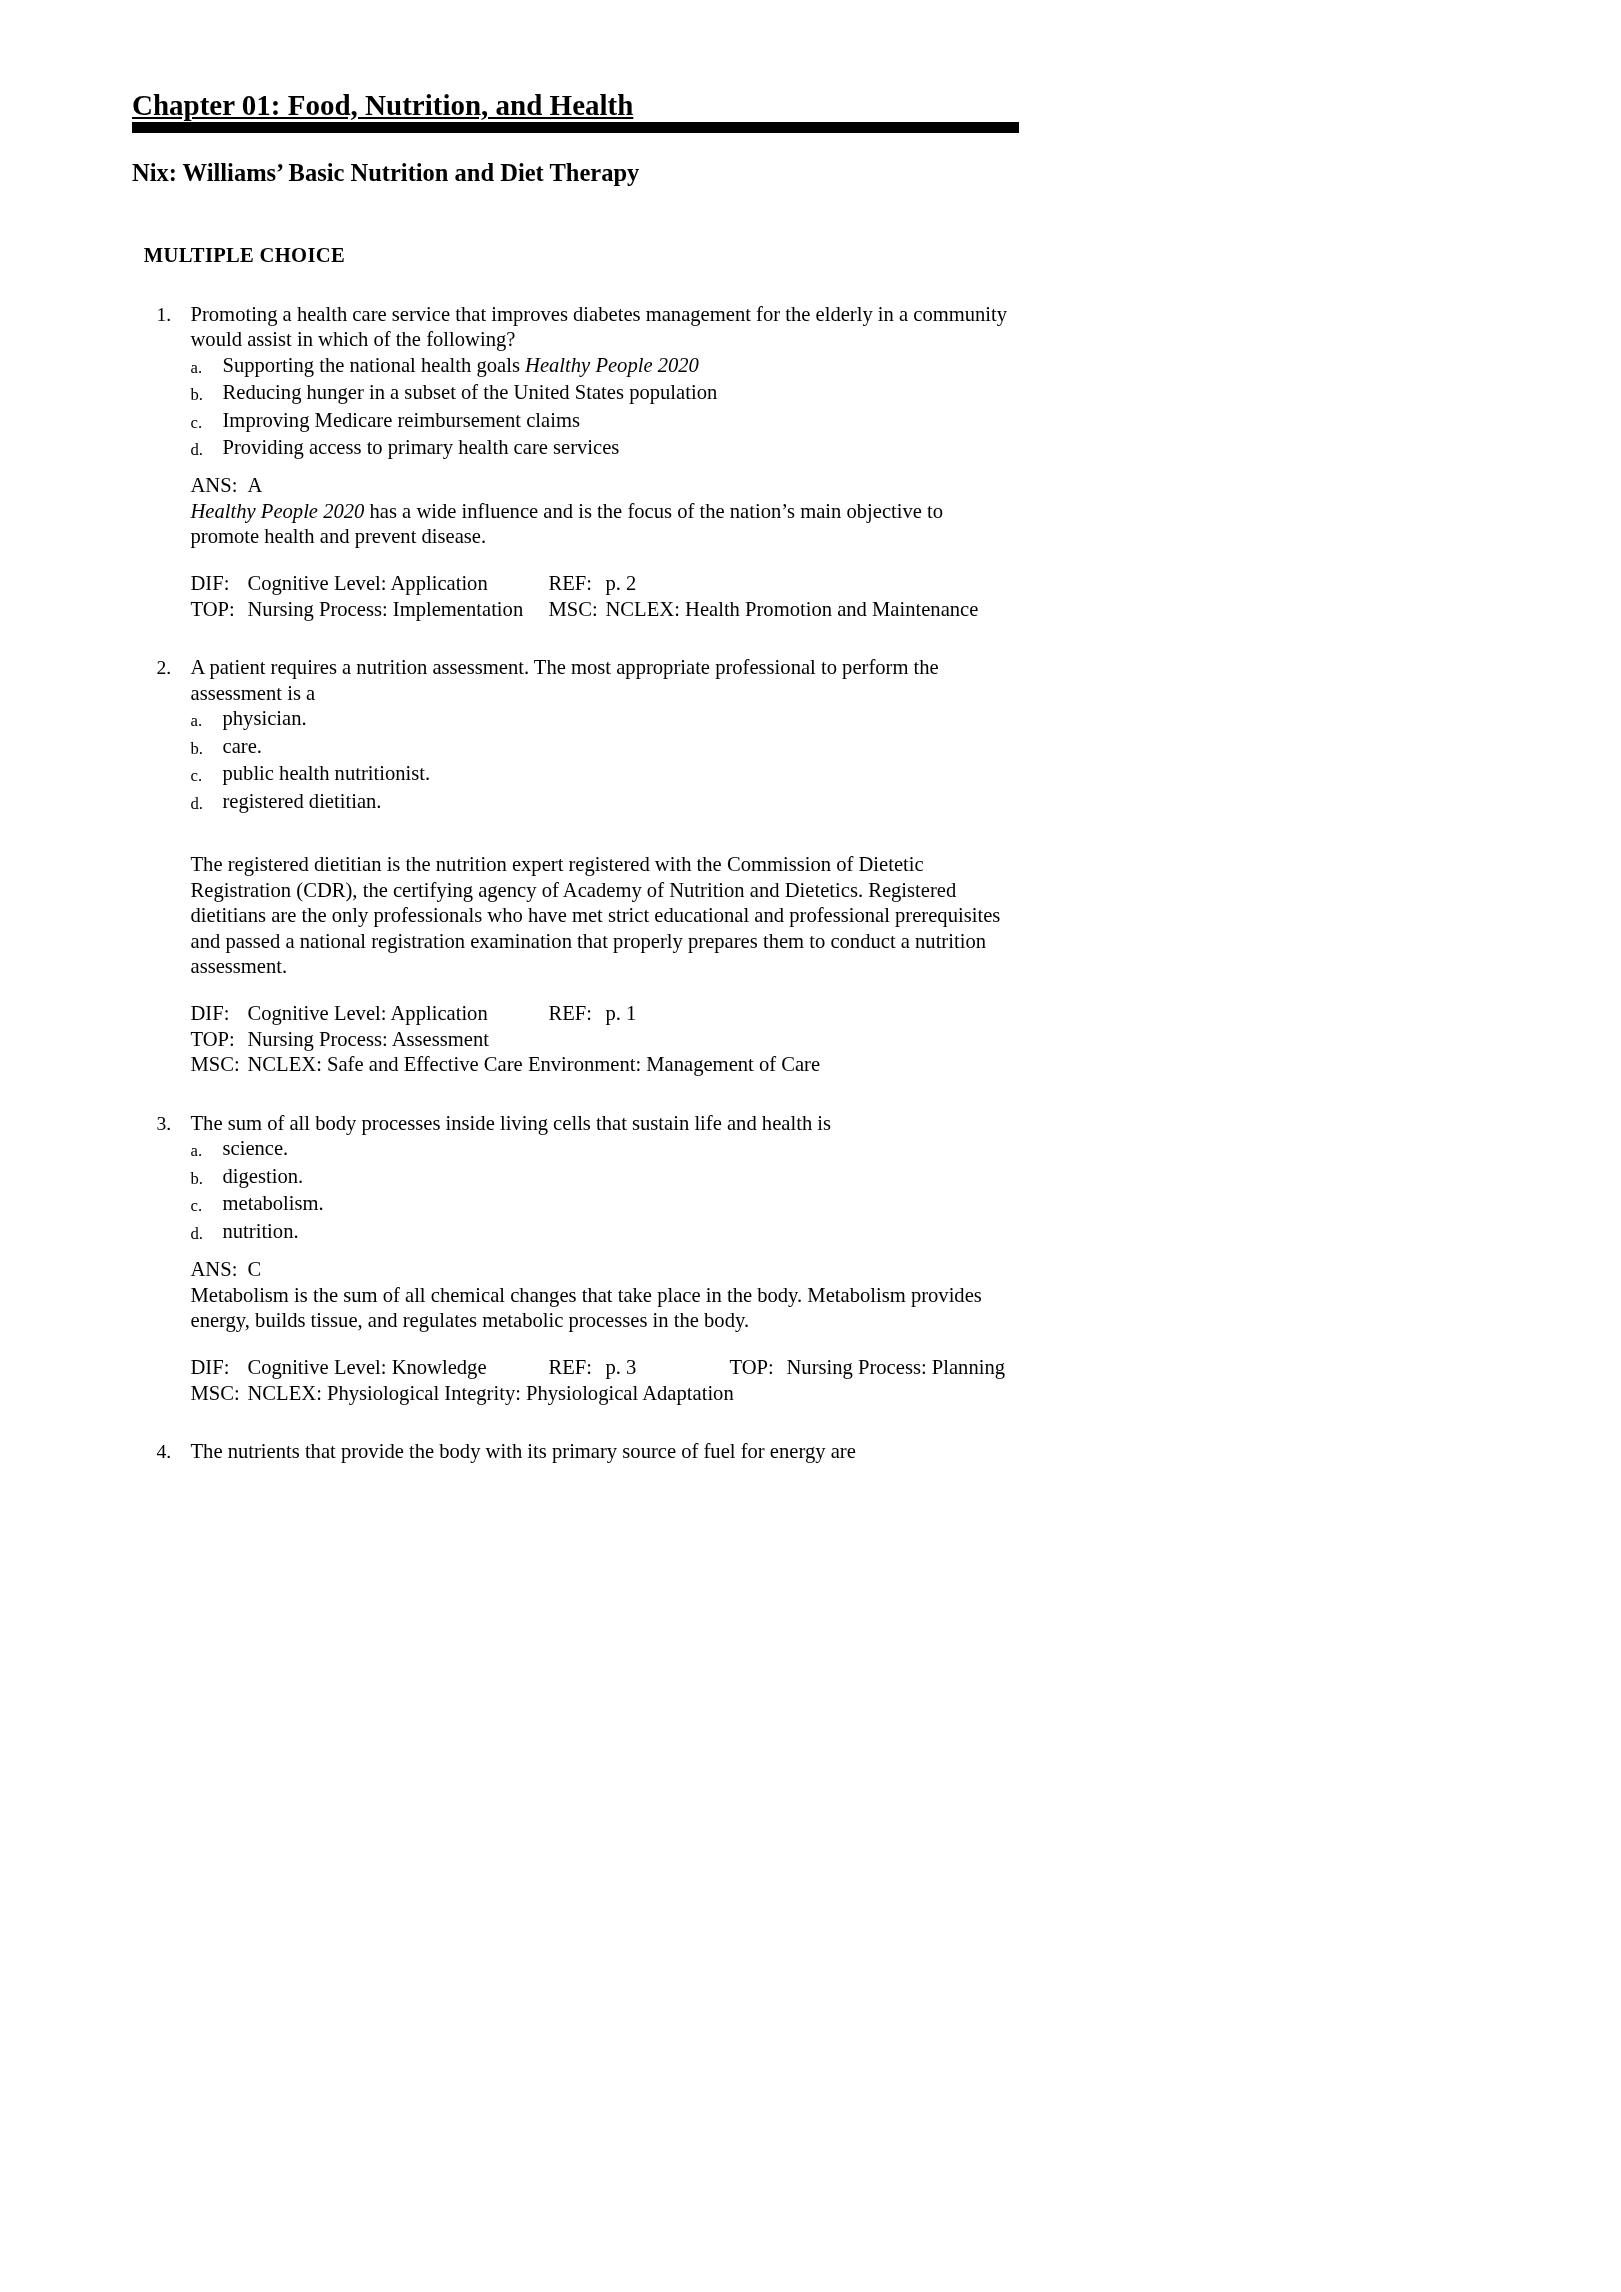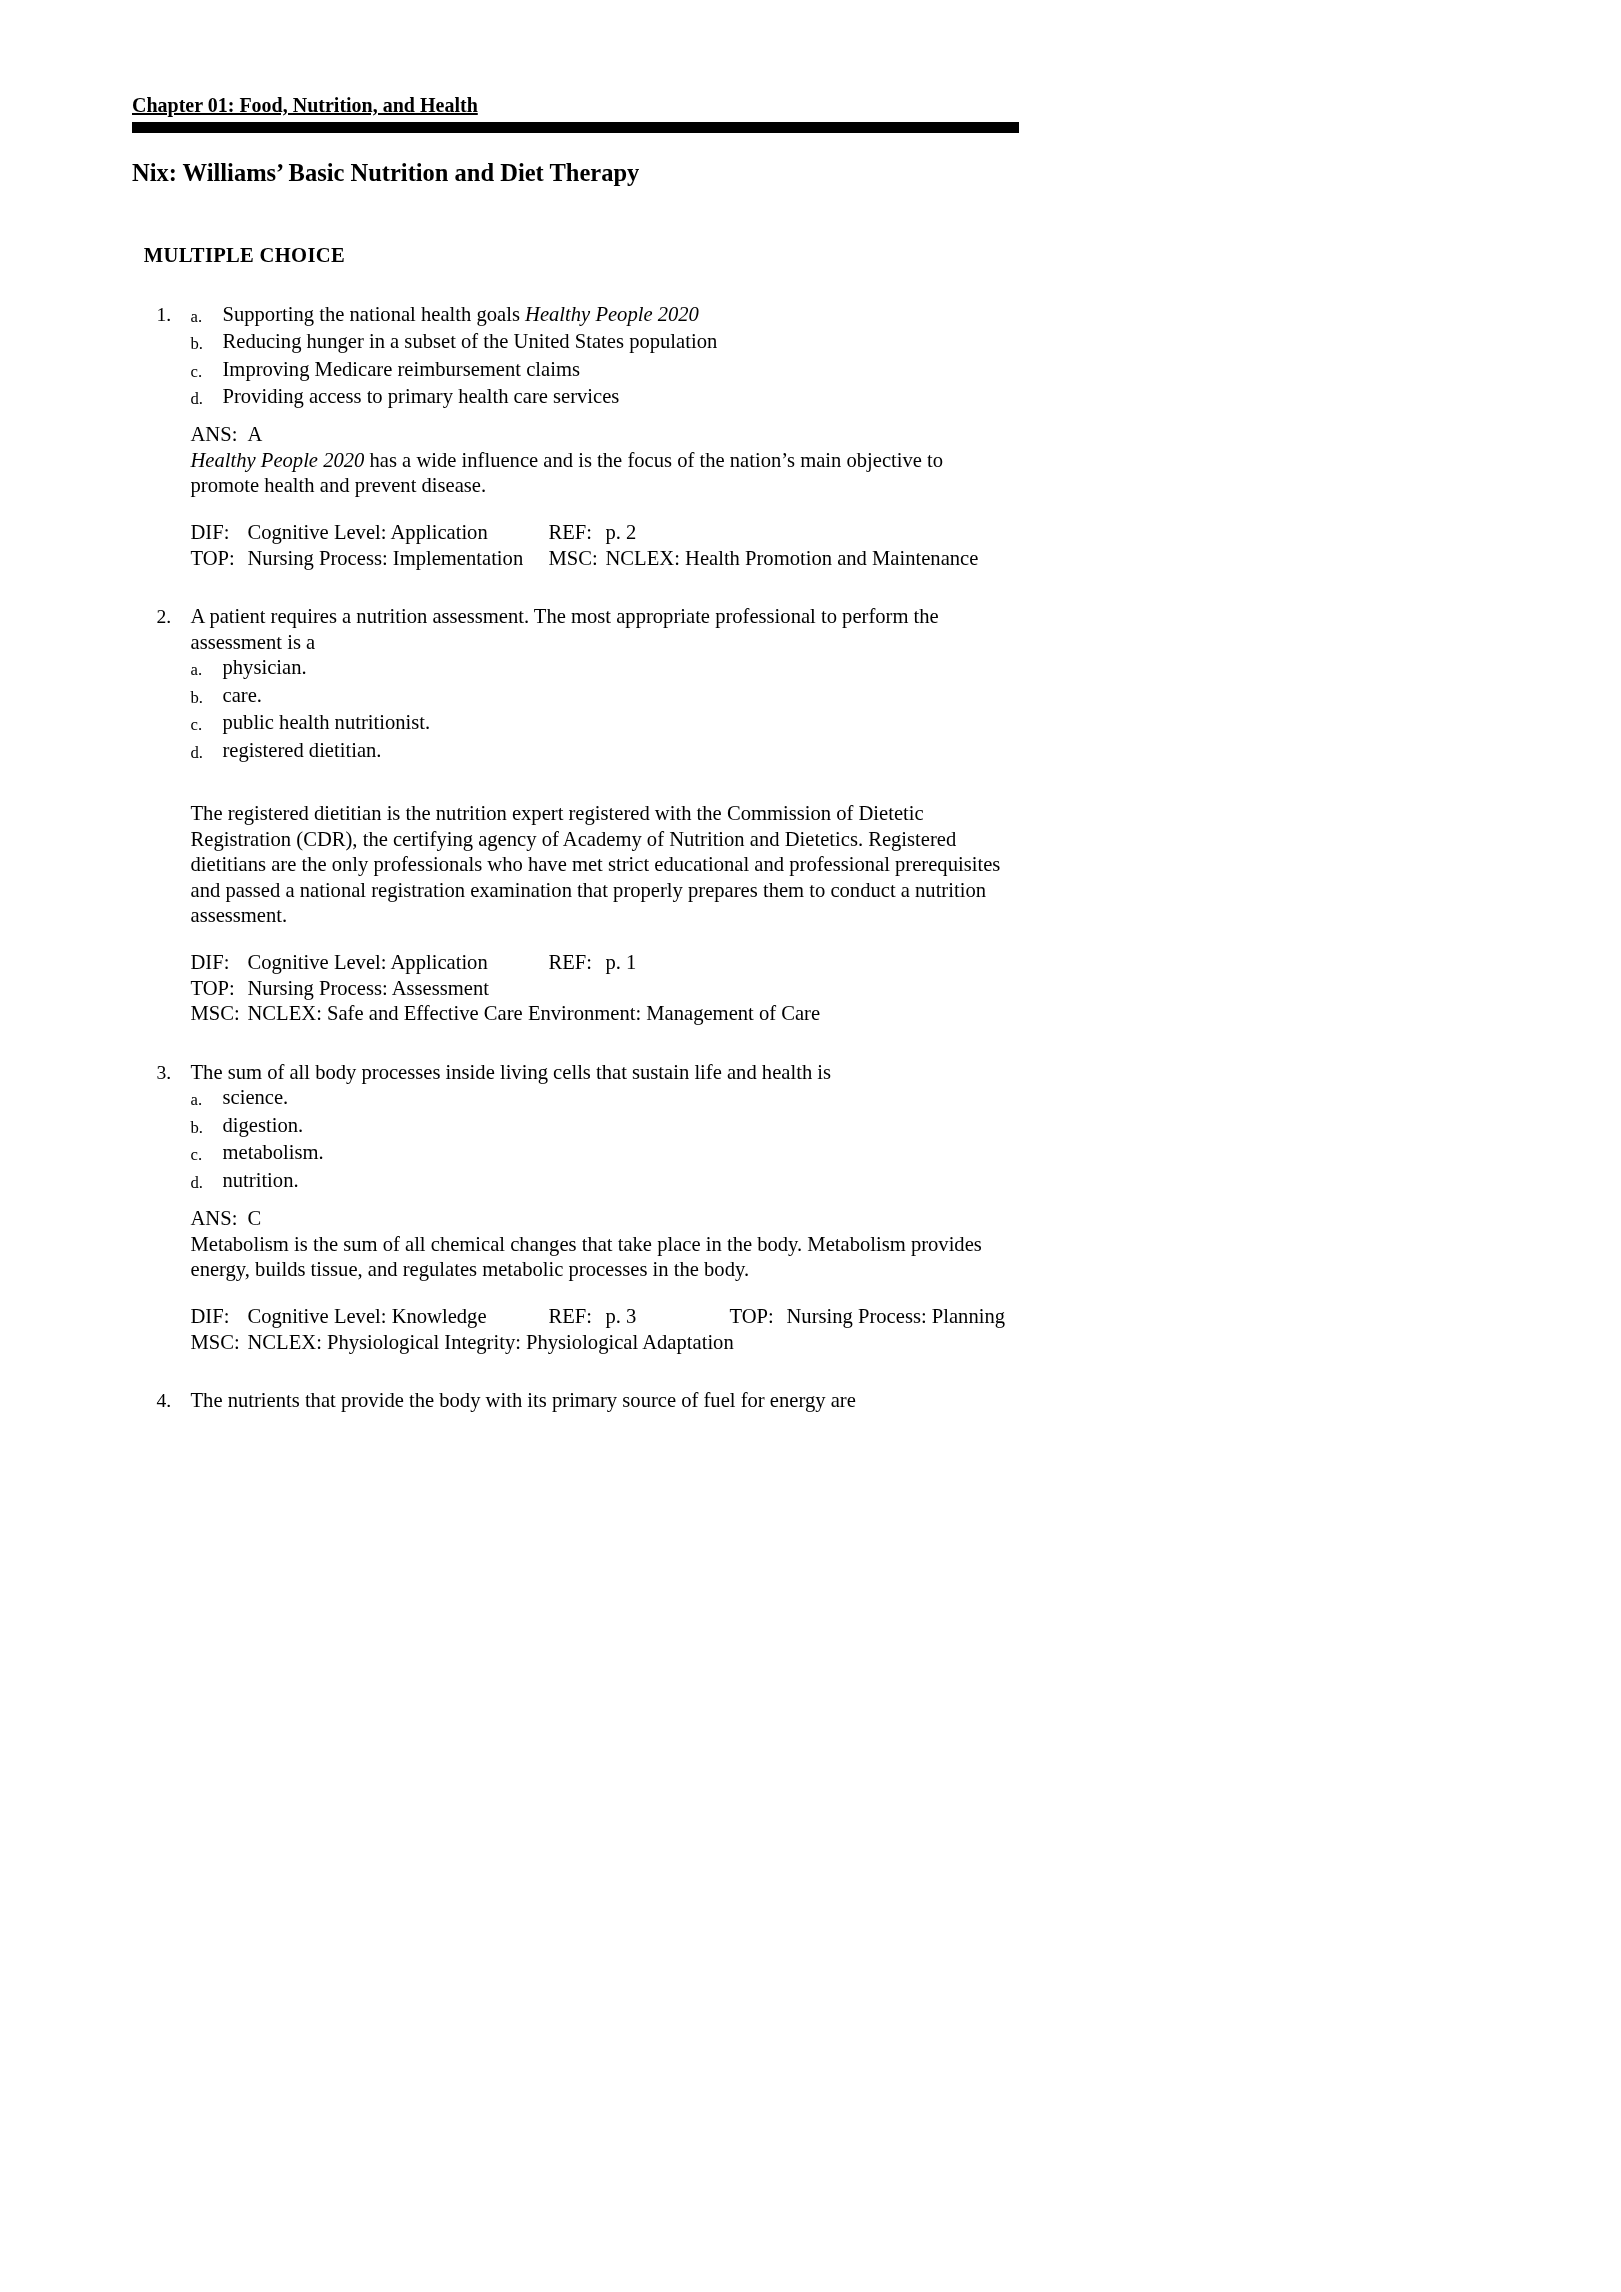--- a/index.html
+++ b/index.html
@@ -11,21 +11,21 @@
     font-size: 20.6px;
     line-height: 25.5px;
     overflow: hidden;
   }
   .page {
     box-sizing: border-box;
     padding: 92px 0 0 132px;
     width: 1621px;
   }
   .chapter-title {
-    font-size: 20px;
+    font-size: 29px;
     line-height: 27.4px;
     font-weight: bold;
     text-decoration: underline;
   }
   .title-rule {
     width: 887px;
     height: 10.8px;
     background: #000;
     margin-top: 2.9px;
   }
@@ -86,20 +86,21 @@
   <div class="chapter-title">Chapter 01: Food, Nutrition, and Health</div>
   <div class="title-rule"></div>
 
   <div class="book-title">Nix: Williams’ Basic Nutrition and Diet Therapy</div>
 
   <div class="section-heading">MULTIPLE CHOICE</div>
 
   <div class="question">
     <div class="qnum">1.</div>
     <div class="qbody">
+      <div class="stem">Promoting a health care service that improves diabetes management for the elderly in a community would assist in which of the following?</div>
       <div class="option">
         <span class="opt-letter">a.</span>
         <span class="opt-text"><span>Supporting the national health goals </span><i>Healthy People 2020</i></span>
       </div>
       <div class="option">
         <span class="opt-letter">b.</span>
         <span class="opt-text">Reducing hunger in a subset of the United States population</span>
       </div>
       <div class="option">
         <span class="opt-letter">c.</span>

